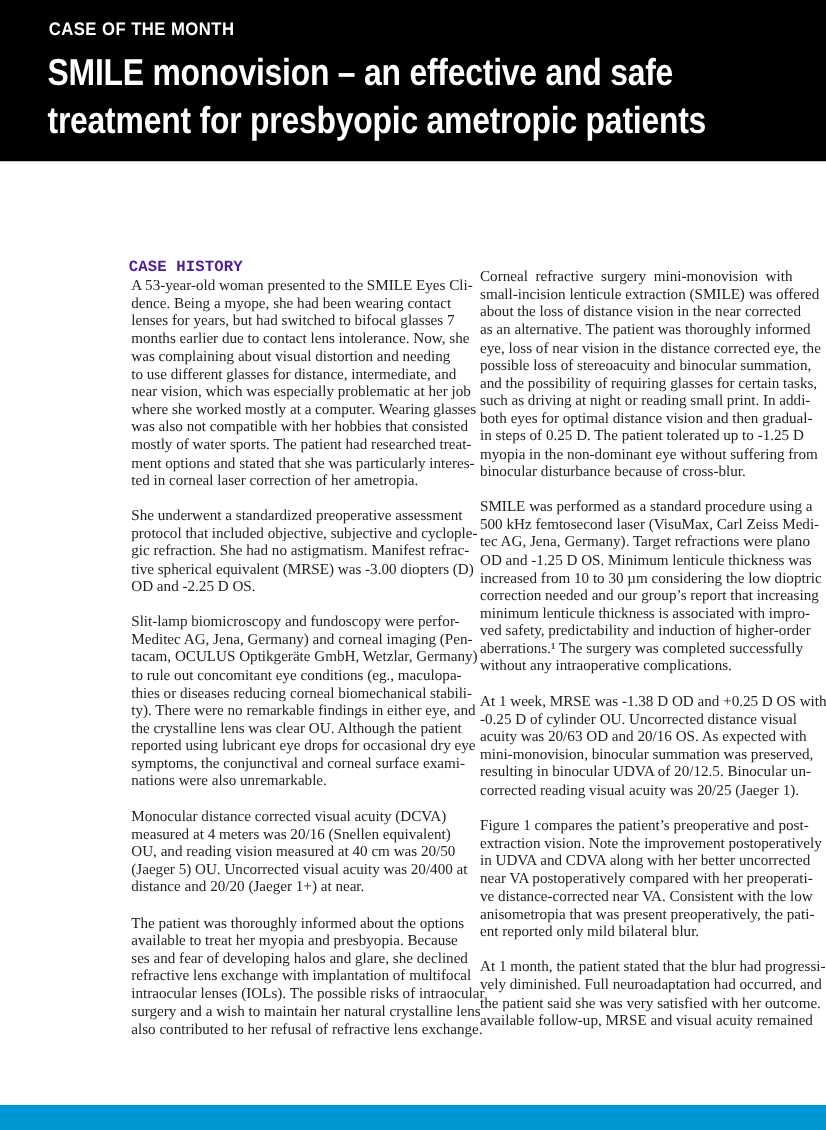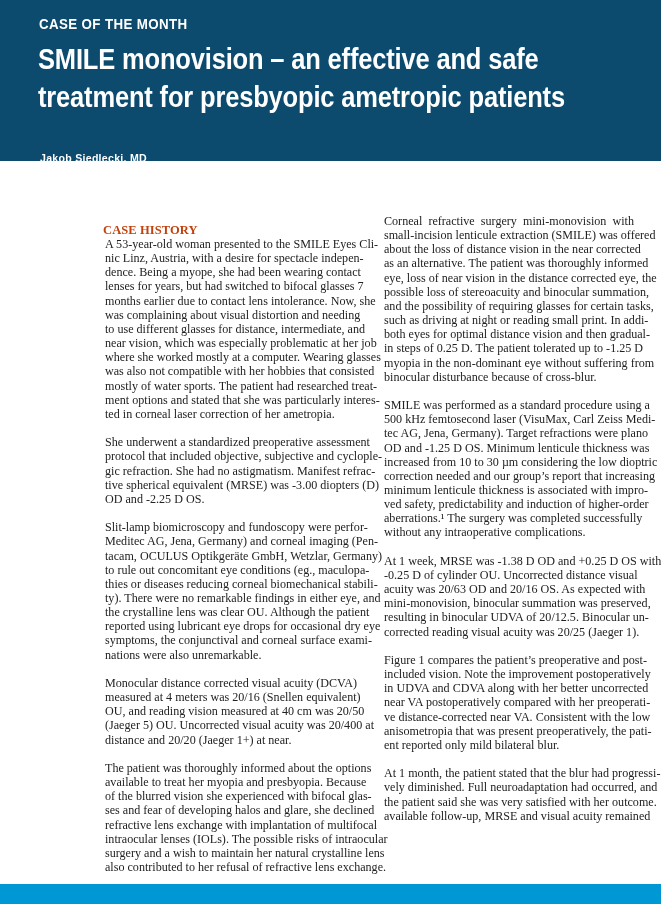--- a/index.html
+++ b/index.html
@@ -1,25 +1,25 @@
 <!DOCTYPE html>
 <html><head>
 <meta charset="utf-8">
 <style>
   html, body { margin:0; padding:0; }
   body { width:661px; height:904px; background:#ffffff; position:relative; overflow:hidden; }
-  .header { position:absolute; left:0; top:0; width:661px; height:161px; background:#0c4a6e; color:#fff; }
+  .header { position:absolute; left:0; top:0; width:661px; height:129px; background:#000000; color:#fff; }
   .kicker { position:absolute; left:39px; top:16px; font-family:"Liberation Sans", sans-serif; font-weight:bold; font-size:14.5px; letter-spacing:0.4px; transform:scaleX(0.92); transform-origin:left top; white-space:nowrap; }
   .title { position:absolute; left:38px; top:40px; font-family:"Liberation Sans", sans-serif; font-weight:bold; font-size:30px; line-height:38px; transform:scaleX(0.85); transform-origin:left top; white-space:nowrap; letter-spacing:-0.2px; }
   .title div { white-space:nowrap; }
   .author { position:absolute; left:40px; top:152px; font-family:"Liberation Sans", sans-serif; font-weight:bold; font-size:11.5px; transform:scaleX(0.92); transform-origin:left top; white-space:nowrap; letter-spacing:0.3px; }
   .col { position:absolute; top:207px; font-family:"Liberation Serif", serif; font-size:12.1px; line-height:14.15px; color:#222; text-align:justify; hyphens:manual; }
   .col-left { left:105px; width:252px; }
   .col-right { left:384px; width:250px; top:214px; }
-  .section-head { font-family:Liberation Serif, serif; font-weight:bold; color:#c2410c; font-size:12.5px; line-height:14px; margin:16px 0 0 -2px; letter-spacing:0.1px; }
+  .section-head { font-family:Liberation Mono, monospace; font-weight:bold; color:#4c1d95; font-size:12.5px; line-height:14px; margin:0 0 0 -2px; letter-spacing:0.1px; }
   .col p { margin:0 0 14.2px 0; }
   .col p .ln { display:block; text-align:justify; text-align-last:justify; white-space:nowrap; }
   .col p .ln.last { text-align-last:left; }
   .footer { position:absolute; left:0; top:884px; width:661px; height:20px; background:#0098d4; }
 </style>
 </head>
 <body>
 
 <div class="header">
   <div class="kicker">CASE OF THE MONTH</div>
@@ -28,21 +28,20 @@
     <div>treatment for presbyopic ametropic patients</div>
   </div>
   <div class="author">Jakob Siedlecki, MD</div>
 </div>
 
 <div class="col col-left">
   <div class="section-head">CASE HISTORY</div>
   <div id="left-paras">
       <p>
         <span class="ln">A 53-year-old woman presented to the SMILE Eyes Cli-</span>
-        <span class="ln">nic Linz, Austria, with a desire for spectacle indepen-</span>
         <span class="ln">dence. Being a myope, she had been wearing contact</span>
         <span class="ln">lenses for years, but had switched to bifocal glasses 7</span>
         <span class="ln">months earlier due to contact lens intolerance. Now, she</span>
         <span class="ln">was complaining about visual distortion and needing</span>
         <span class="ln">to use different glasses for distance, intermediate, and</span>
         <span class="ln">near vision, which was especially problematic at her job</span>
         <span class="ln">where she worked mostly at a computer. Wearing glasses</span>
         <span class="ln">was also not compatible with her hobbies that consisted</span>
         <span class="ln">mostly of water sports. The patient had researched treat-</span>
         <span class="ln">ment options and stated that she was particularly interes-</span>
@@ -70,21 +69,20 @@
       <p>
         <span class="ln">Monocular distance corrected visual acuity (DCVA)</span>
         <span class="ln">measured at 4 meters was 20/16 (Snellen equivalent)</span>
         <span class="ln">OU, and reading vision measured at 40 cm was 20/50</span>
         <span class="ln">(Jaeger 5) OU. Uncorrected visual acuity was 20/400 at</span>
         <span class="ln last">distance and 20/20 (Jaeger 1+) at near.</span>
       </p>
       <p>
         <span class="ln">The patient was thoroughly informed about the options</span>
         <span class="ln">available to treat her myopia and presbyopia. Because</span>
-        <span class="ln">of the blurred vision she experienced with bifocal glas-</span>
         <span class="ln">ses and fear of developing halos and glare, she declined</span>
         <span class="ln">refractive lens exchange with implantation of multifocal</span>
         <span class="ln">intraocular lenses (IOLs). The possible risks of intraocular</span>
         <span class="ln">surgery and a wish to maintain her natural crystalline lens</span>
         <span class="ln last">also contributed to her refusal of refractive lens exchange.</span>
       </p>
     </div>
 </div>
 
 <div class="col col-right">
@@ -118,21 +116,21 @@
       <p>
         <span class="ln">At 1 week, MRSE was -1.38 D OD and +0.25 D OS with</span>
         <span class="ln">-0.25 D of cylinder OU. Uncorrected distance visual</span>
         <span class="ln">acuity was 20/63 OD and 20/16 OS. As expected with</span>
         <span class="ln">mini-monovision, binocular summation was preserved,</span>
         <span class="ln">resulting in binocular UDVA of 20/12.5. Binocular un-</span>
         <span class="ln last">corrected reading visual acuity was 20/25 (Jaeger 1).</span>
       </p>
       <p>
         <span class="ln">Figure 1 compares the patient’s preoperative and post-</span>
-        <span class="ln">included vision. Note the improvement postoperatively</span>
+        <span class="ln">extraction vision. Note the improvement postoperatively</span>
         <span class="ln">in UDVA and CDVA along with her better uncorrected</span>
         <span class="ln">near VA postoperatively compared with her preoperati-</span>
         <span class="ln">ve distance-corrected near VA. Consistent with the low</span>
         <span class="ln">anisometropia that was present preoperatively, the pati-</span>
         <span class="ln last">ent reported only mild bilateral blur.</span>
       </p>
       <p>
         <span class="ln">At 1 month, the patient stated that the blur had progressi-</span>
         <span class="ln">vely diminished. Full neuroadaptation had occurred, and</span>
         <span class="ln">the patient said she was very satisfied with her outcome.</span>

